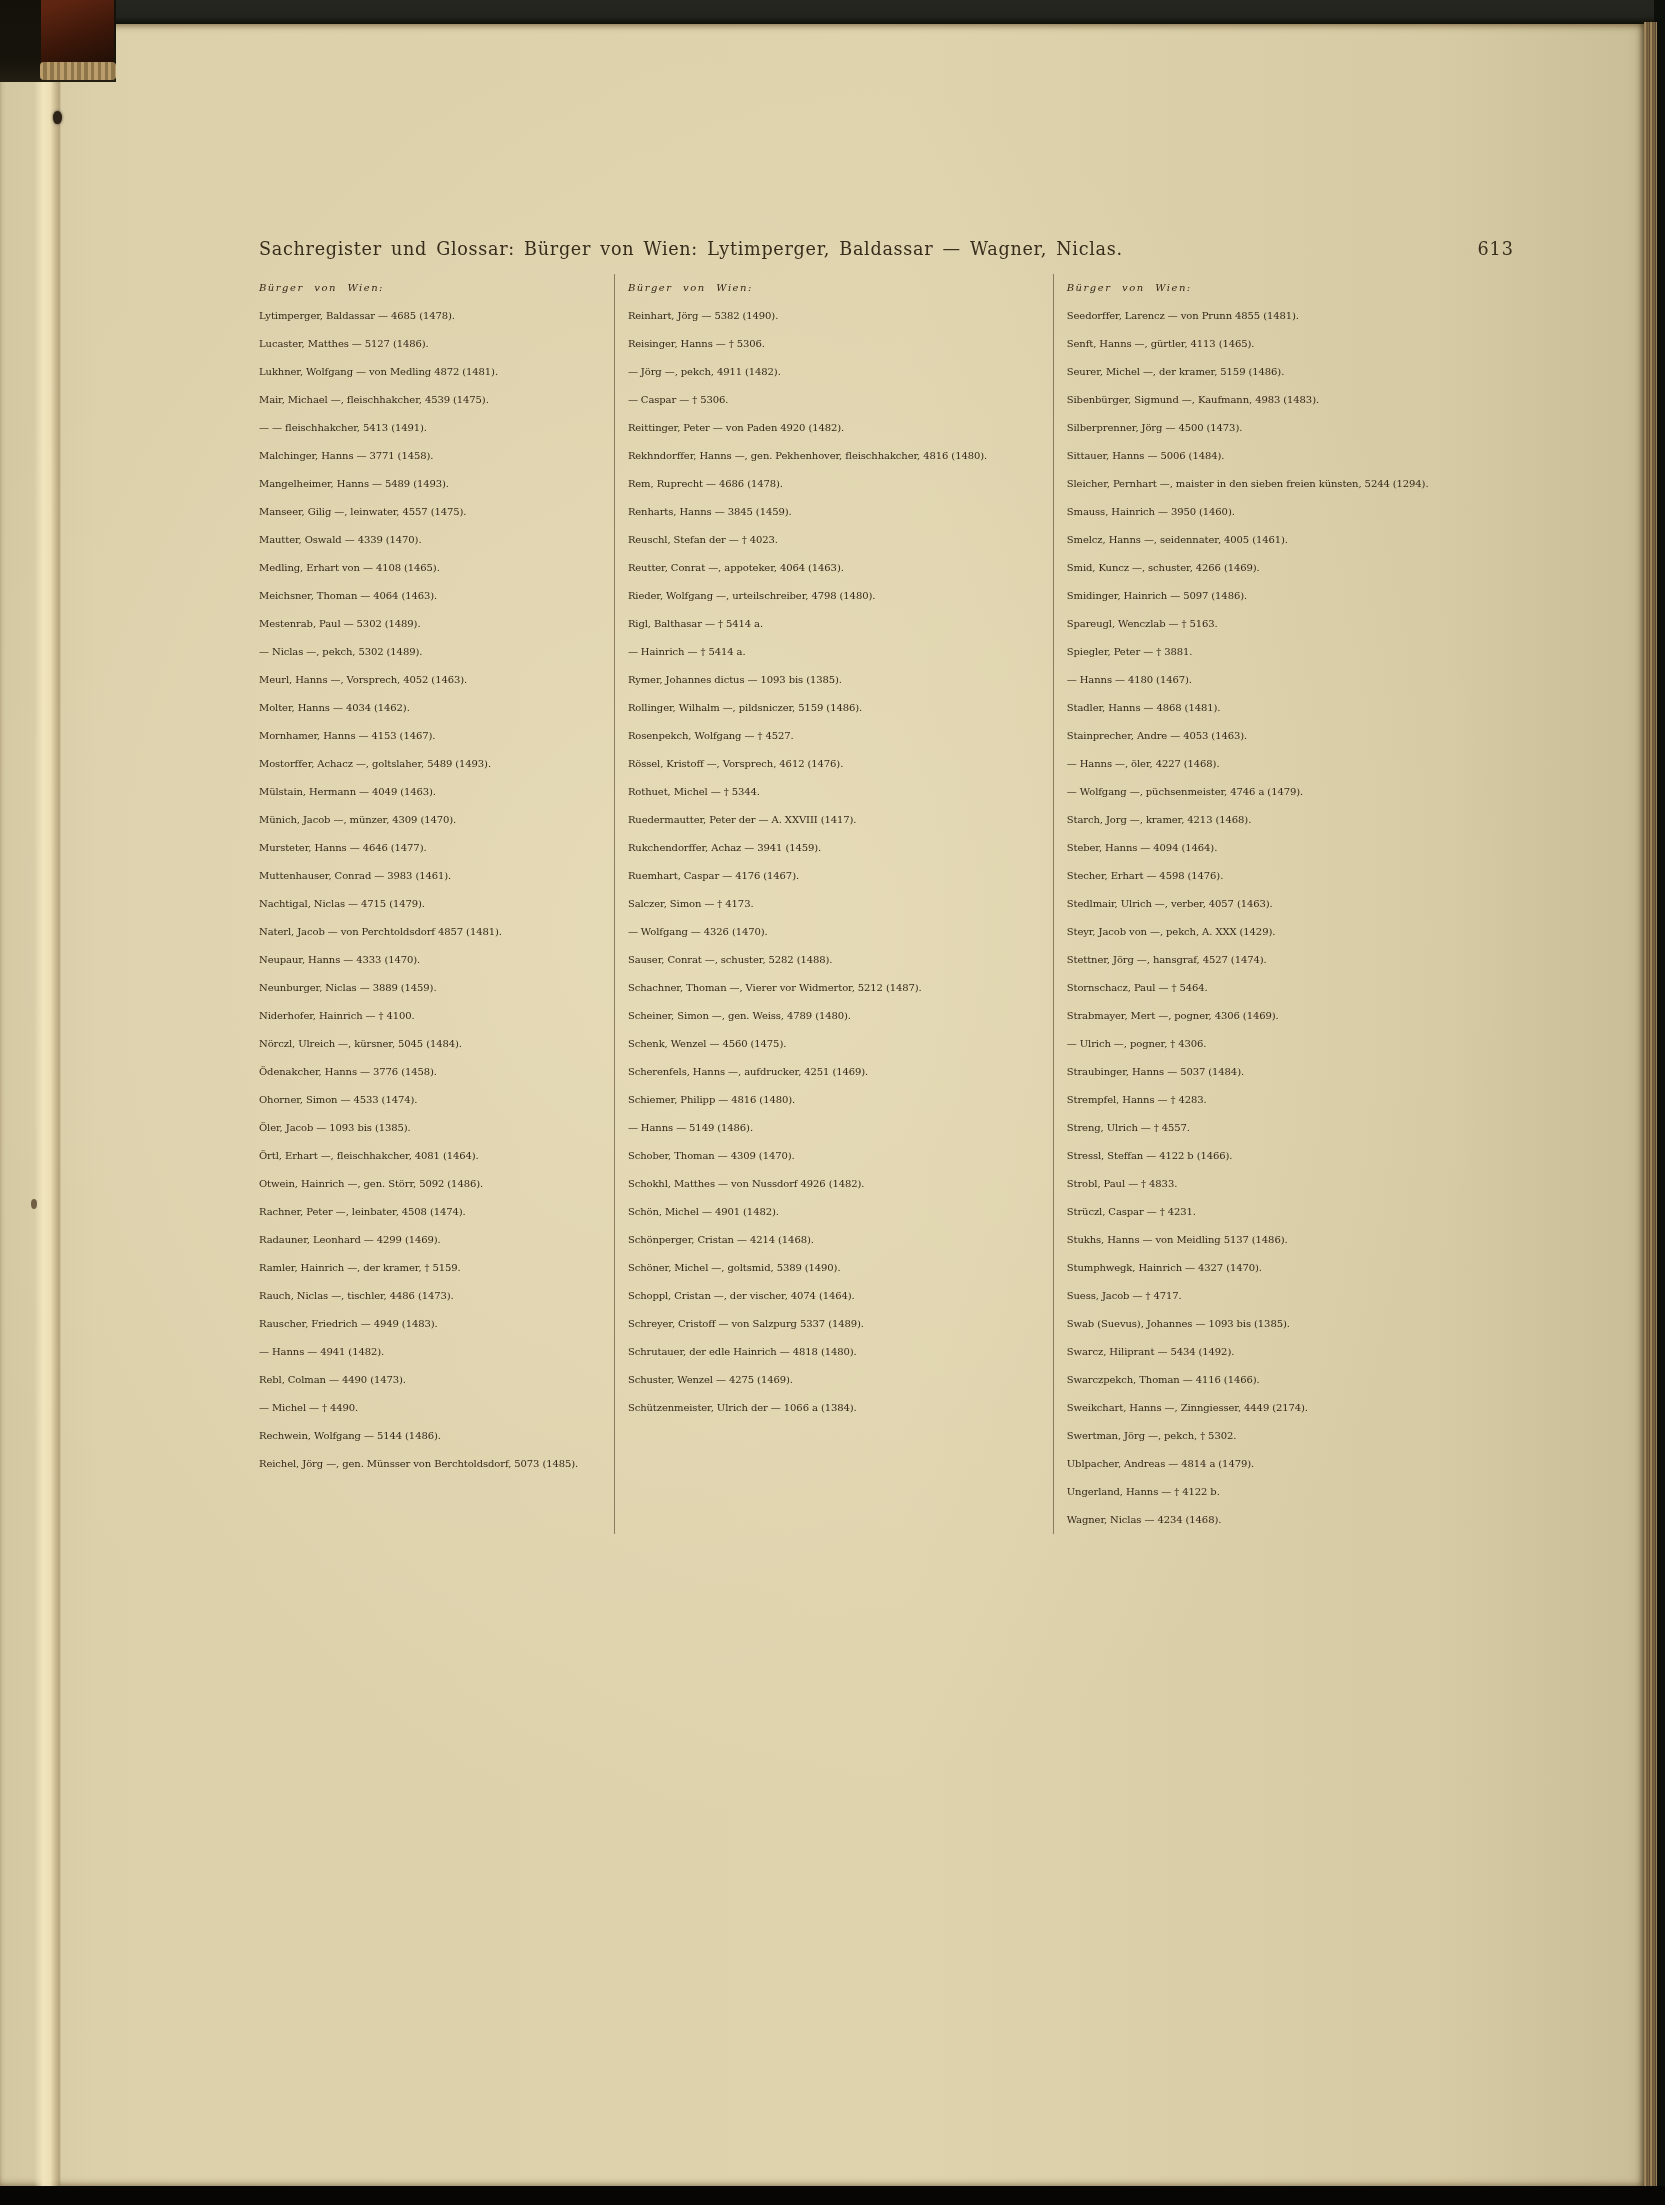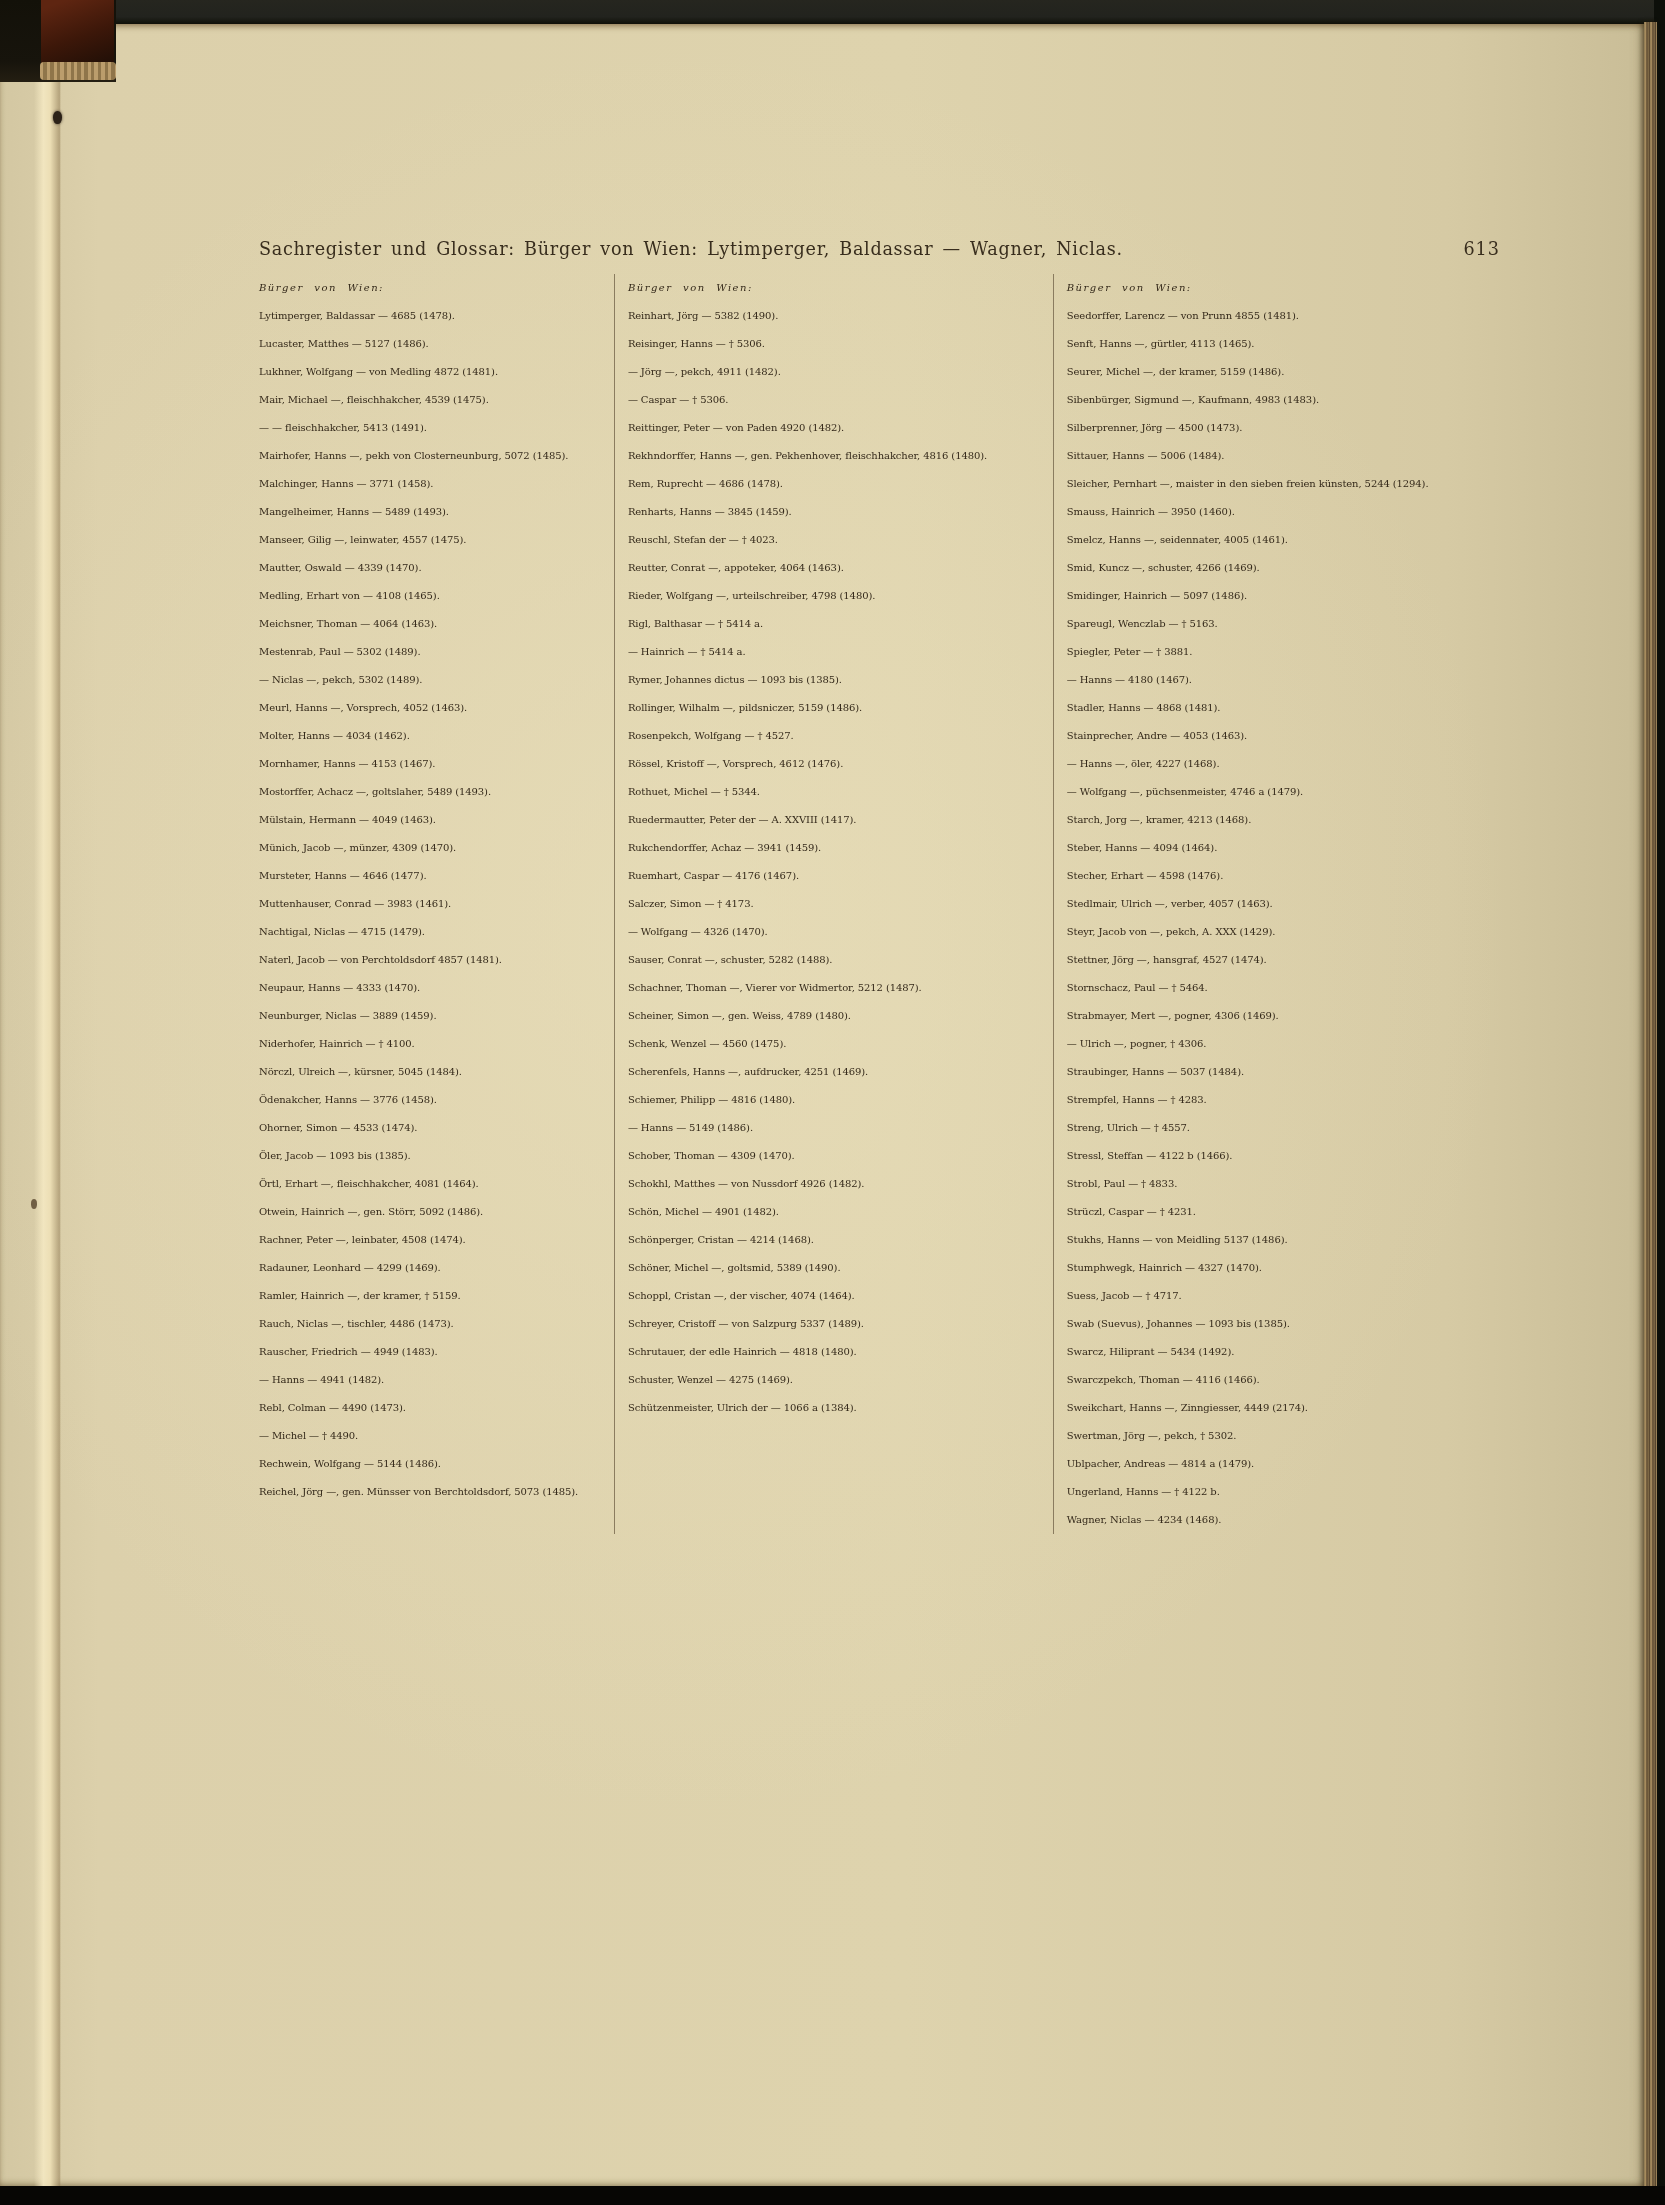--- a/index.html
+++ b/index.html
@@ -47,21 +47,21 @@
                   background: linear-gradient(180deg, #131109 0%, #17140c 75%, #241e12 100%); }
   .corner-red   { position: absolute; left: 41px; top: 0; width: 73px; height: 67px;
                   background: linear-gradient(160deg, #5e2511 10%, #3c1709 55%, #241007 90%); }
   .headband     { position: absolute; left: 40px; top: 62px; width: 76px; height: 17.6px; border-radius: 3.9px;
                   background: repeating-linear-gradient(90deg, #bb9d6c 0 3.4px, #8f754a 3.4px 6.8px); }
 
   
   .running-head { position: absolute; left: 259px; top: 215px; width: 1257px; height: 27px;
                   font-size: 17.6px; letter-spacing: 0.7px; word-spacing: 2.9px;
                   text-align: left; color: #382d1d; white-space: nowrap; }
-  .pagenum { position: absolute; right: 16px; top: 0; letter-spacing: 1px; }
+  .pagenum { position: absolute; right: 2px; top: 0; letter-spacing: 1px; }
 
   
   .columns { position: absolute; left: 259px; top: 250px; width: 1257px;
              display: flex; align-items: stretch; }
   .col   { font-size: 10px; line-height: 28px; letter-spacing: -0.1px; text-align: justify; }
   .col-1 { width: 342px; }
   .col-2 { width: 412px; }
   .col-3 { width: 449px; }
   .rule  { width: 1.5px; margin: 0 12.7px; background: #7b6c51; opacity: .85; }
 
@@ -88,21 +88,20 @@
 
     <div class="columns">
       <div class="col col-1">
         <p class="colhead">Bürger von Wien:</p>
         <div>
             <p class="entry">Lytimperger, Baldassar — 4685 (1478).</p>
             <p class="entry">Lucaster, Matthes — 5127 (1486).</p>
             <p class="entry">Lukhner, Wolfgang — von Medling 4872 (1481).</p>
             <p class="entry">Mair, Michael —, fleischhakcher, 4539 (1475).</p>
             <p class="entry">— — fleischhakcher, 5413 (1491).</p>
-            <p class="entry">Mairhofer, Hanns —, pekh von Closterneunburg, 5072 (1485).</p>
             <p class="entry">Malchinger, Hanns — 3771 (1458).</p>
             <p class="entry">Mangelheimer, Hanns — 5489 (1493).</p>
             <p class="entry">Manseer, Gilig —, leinwater, 4557 (1475).</p>
             <p class="entry">Mautter, Oswald — 4339 (1470).</p>
             <p class="entry">Medling, Erhart von — 4108 (1465).</p>
             <p class="entry">Meichsner, Thoman — 4064 (1463).</p>
             <p class="entry">Mestenrab, Paul — 5302 (1489).</p>
             <p class="entry">— Niclas —, pekch, 5302 (1489).</p>
             <p class="entry">Meurl, Hanns —, Vorsprech, 4052 (1463).</p>
             <p class="entry">Molter, Hanns — 4034 (1462).</p>

